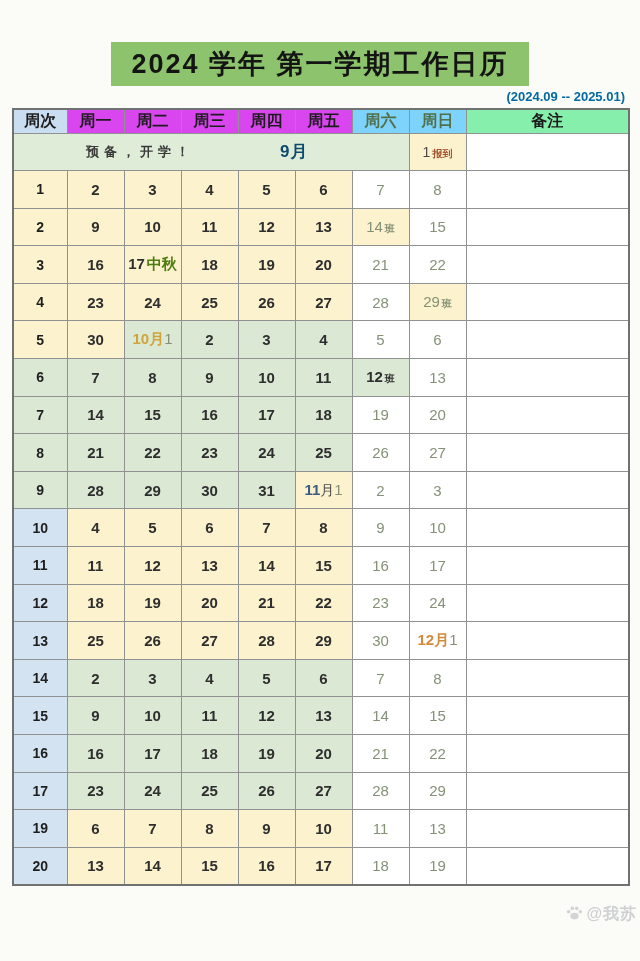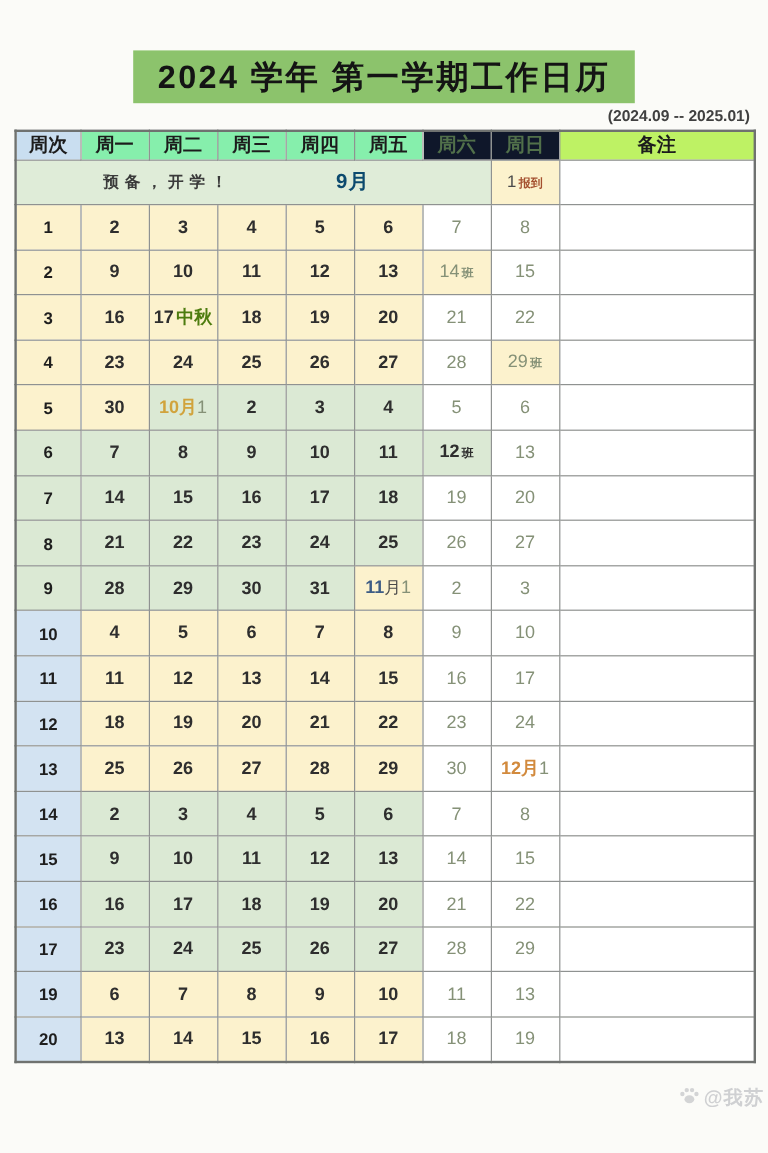--- a/index.html
+++ b/index.html
@@ -3,32 +3,32 @@
 <meta charset="utf-8">
 <style>
   html,body{margin:0;padding:0;}
   body{
     width:640px;height:961px;position:relative;background:#fbfbf8;
     font-family:"Liberation Sans","DejaVu Sans",sans-serif;overflow:hidden;
   }
   .title-wrap{position:absolute;top:42px;left:0;width:100%;text-align:center;}
   .title{display:inline-block;background:#8cc36c;color:#141414;font-size:27px;
     font-weight:bold;padding:4px 20px;letter-spacing:2px;}
-  .subtitle{position:absolute;top:89px;right:15px;font-size:13px;color:#404040;font-weight:bold;}
+  .subtitle{position:absolute;top:89px;right:15px;font-size:13px;color:#0369a1;font-weight:bold;}
   table{position:absolute;left:12px;top:108px;width:616px;border-collapse:collapse;
     table-layout:fixed;border:2px solid #6f7270;}
   td,th{border:1px solid #8f9291;text-align:center;vertical-align:middle;
     padding:0;overflow:hidden;white-space:nowrap;}
   tr.hdr{height:24px;}
   tr.body{height:37.6px;padding-left:20px;}
   th{font-size:16px;font-weight:bold;color:#1c1c1c;}
   .hb{background:#c9def0;}
-  .hc{background:#86efac;}
-  .hg{background:#0f172a;color:#51704a;}
-  .hp{background:#bef264;}
+  .hc{background:#d946ef;}
+  .hg{background:#7dd3fc;color:#51704a;}
+  .hp{background:#86efac;}
   .bg-c{background:#fcf2cd;}
   .bg-g{background:#dbe9d4;}
   .bg-w{background:#ffffff;}
   .bg-b{background:#d3e3f2;}
   .bg-gm{background:#dfecd8;}
   .wd{color:#2e2e2e;font-weight:bold;font-size:15px;}
   .we{color:#859177;font-size:15px;}
   .wk{color:#1e1e1e;font-weight:bold;font-size:14px;}
   .dim{color:#4a4a4a;font-size:14px;}
   .sm{font-size:10px;margin-left:2px;font-weight:bold;}

